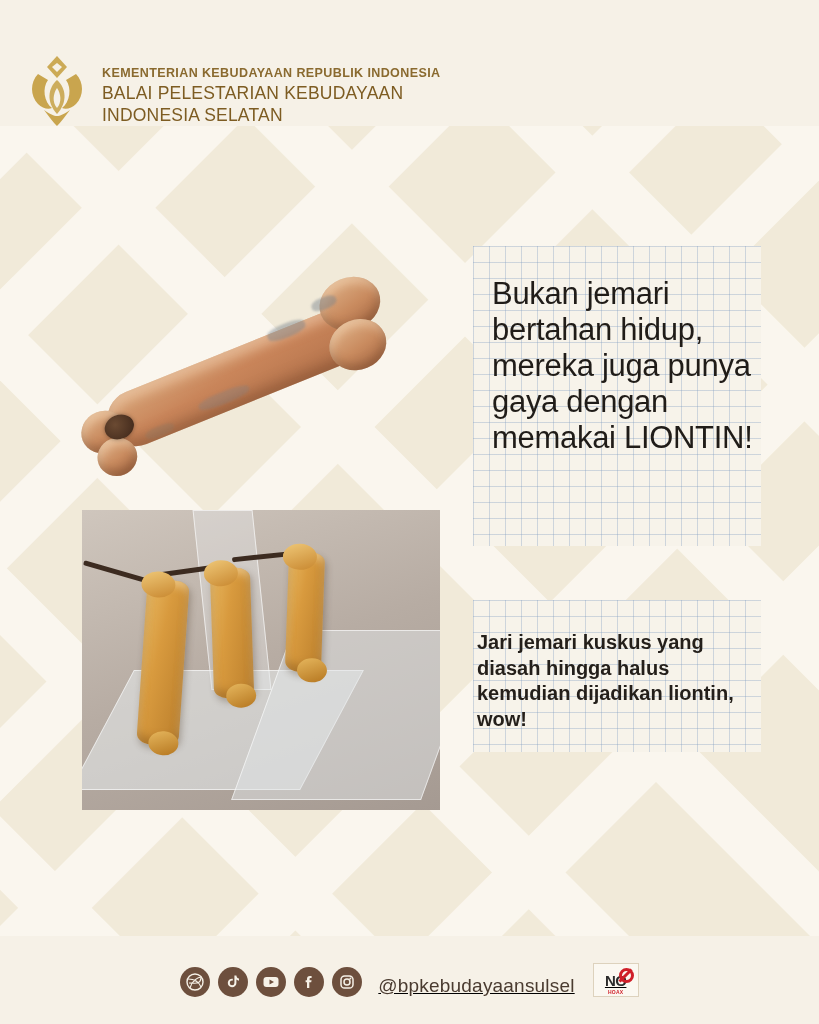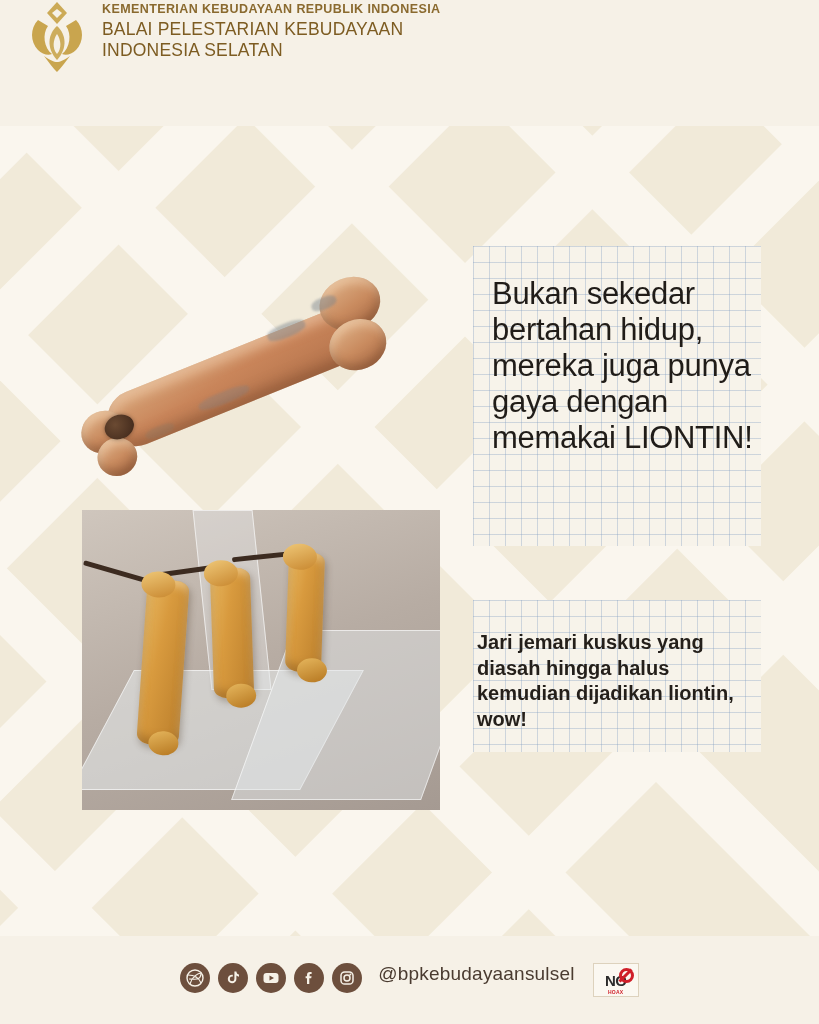--- a/index.html
+++ b/index.html
@@ -14,21 +14,21 @@
     width: 819px; height: 1024px;
     background: #f4efe4;
     overflow: hidden;
   }
 
   
   .header {
     position: absolute; top: 0; left: 0;
     width: 819px; height: 126px;
     background: #f6f1e7;
-    display: flex; align-items: flex-start;
+    display: flex; align-items: flex-end;
     padding-left: 26px;
     z-index: 6;
   }
   .logo-mark {
     width: 62px; height: 72px;
     position: relative;
     flex: 0 0 62px;
     margin-right: 14px;
   }
   .logo-mark svg { display: block; }
@@ -71,21 +71,21 @@
   }
 
   
   .footer {
     position: absolute; bottom: 0; left: 0;
     width: 819px; height: 88px;
     background: #f6f1e7;
     display: flex; align-items: center; justify-content: center;
     z-index: 6;
   }
-  .social-row { display: flex; align-items: flex-start; }
+  .social-row { display: flex; align-items: flex-end; text-decoration: underline; }
   .s-icon {
     width: 30px; height: 30px; border-radius: 50%;
     background: #6d4f3d;
     color: #f6f1e7;
     display: flex; align-items: center; justify-content: center;
     font-size: 16px; font-weight: bold;
     margin-right: 8px;
     line-height: 1;
   }
   .s-icon svg { display:block; }
@@ -345,21 +345,21 @@
         <span class="nub"></span>
         <span class="nub2"></span>
       </div>
     <div class="pend pd3">
         <span class="nub"></span>
         <span class="nub2"></span>
       </div>
   </div>
 
   <div class="grid-card card-headline"></div>
-  <div class="headline-text">Bukan sekedar bertahan hidup, mereka juga punya gaya dengan memakai LIONTIN!</div>
+  <div class="headline-text">Bukan jemari bertahan hidup, mereka juga punya gaya dengan memakai LIONTIN!</div>
 
   <div class="grid-card card-caption"></div>
   <div class="caption-text">Jari jemari kuskus yang diasah hingga halus kemudian dijadikan liontin, wow!</div>
 
   <div class="footer">
     <div class="social-row">
       <div class="s-icon">
         <svg width="18" height="18" viewBox="0 0 18 18">
             <circle cx="9" cy="9" r="8" fill="none" stroke="#f6f1e7" stroke-width="1.4"></circle>
             <path d="M2 6 C8 6 13 9 15 14 M4 15 C6 8 11 4 16 4 M3 10 C9 10 14 12 15 5" fill="none" stroke="#f6f1e7" stroke-width="1.2"></path>

